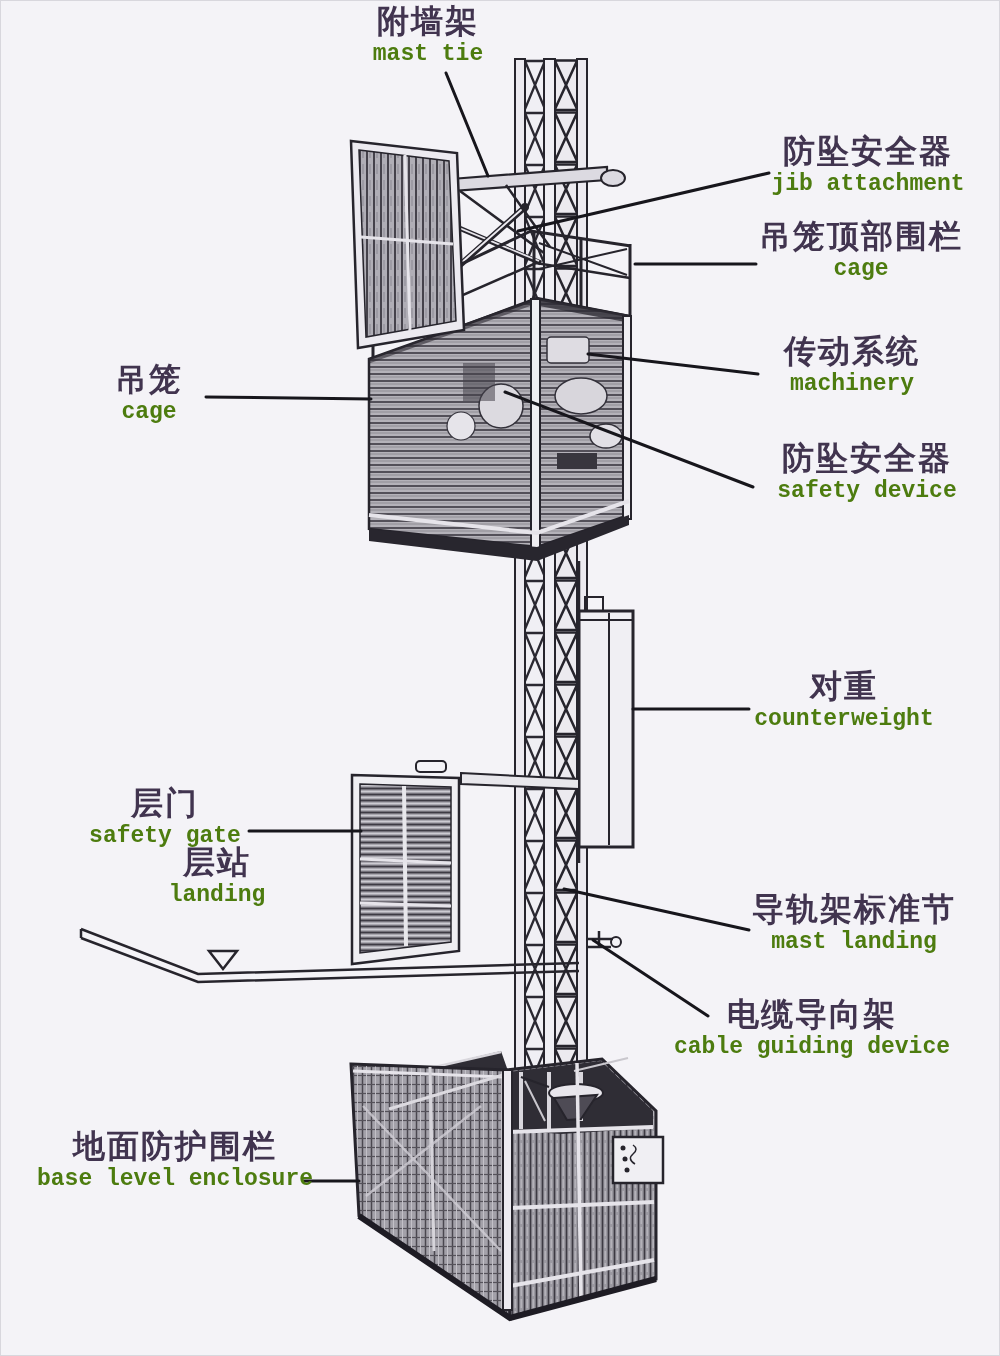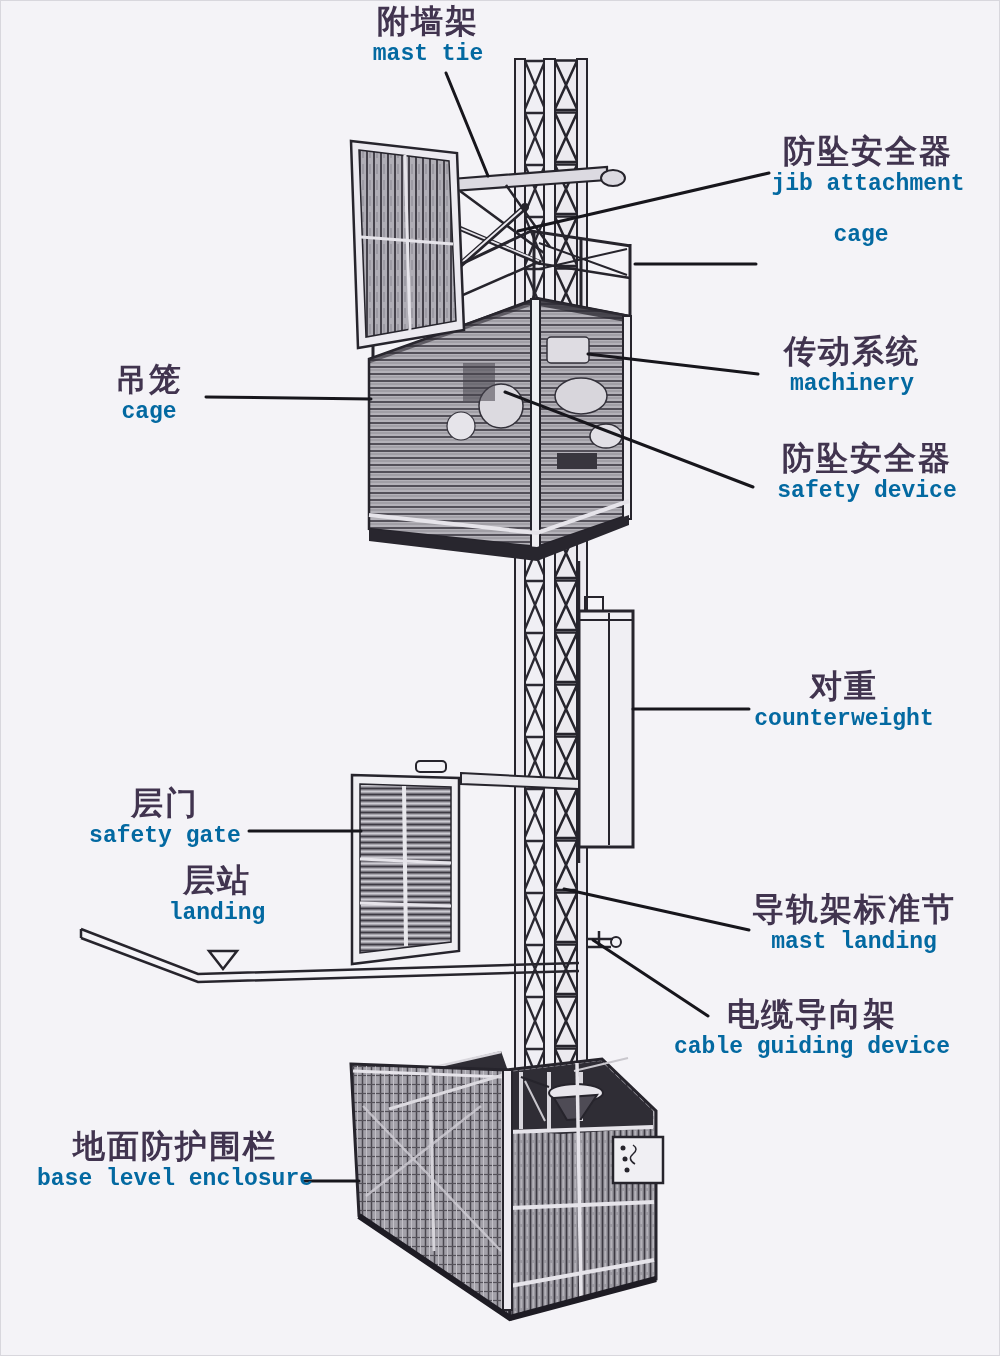--- a/index.html
+++ b/index.html
@@ -13,21 +13,21 @@
   .label{
     position:absolute;transform:translateX(-50%);
     text-align:center;white-space:nowrap;line-height:1.06;color:#41344f;
   }
   .label .zh{
     font-size:32px;font-weight:700;letter-spacing:2px;
     font-family:Liberation Serif, serif;
   }
   .label .en{
     font-size:23px;font-weight:700;margin-top:3px;letter-spacing:0;
-    font-family:"Liberation Mono","DejaVu Sans Mono",monospace;color:#0369a1;
+    font-family:"Liberation Mono","DejaVu Sans Mono",monospace;color:#4d7c0f;
   }
 </style>
 </head>
 <body>
 
 <div class="canvas">
 
   <svg class="art" width="1000" height="1356" viewBox="0 0 1000 1356">
     <defs>
       <pattern id="latL" x="524" y="58" width="20" height="52" patternUnits="userSpaceOnUse">
@@ -213,20 +213,21 @@
 
   <div class="label" style="left:427px;top:4px">
     <div class="zh">附墙架</div>
     <div class="en">mast tie</div>
   </div>
   <div class="label" style="left:867px;top:134px">
     <div class="zh">防坠安全器</div>
     <div class="en">jib attachment</div>
   </div>
   <div class="label" style="left:860px;top:219px">
+    <div class="zh">吊笼顶部围栏</div>
     <div class="en">cage</div>
   </div>
   <div class="label" style="left:866px;top:441px">
     <div class="zh">防坠安全器</div>
     <div class="en">safety device</div>
   </div>
   <div class="label" style="left:851px;top:334px">
     <div class="zh">传动系统</div>
     <div class="en">machinery</div>
   </div>
@@ -235,21 +236,21 @@
     <div class="en">cage</div>
   </div>
   <div class="label" style="left:843px;top:669px">
     <div class="zh">对重</div>
     <div class="en">counterweight</div>
   </div>
   <div class="label" style="left:164px;top:786px">
     <div class="zh">层门</div>
     <div class="en">safety gate</div>
   </div>
-  <div class="label" style="left:216px;top:863px">
+  <div class="label" style="left:216px;top:845px">
     <div class="zh">层站</div>
     <div class="en">landing</div>
   </div>
   <div class="label" style="left:853px;top:892px">
     <div class="zh">导轨架标准节</div>
     <div class="en">mast landing</div>
   </div>
   <div class="label" style="left:811px;top:997px">
     <div class="zh">电缆导向架</div>
     <div class="en">cable guiding device</div>

